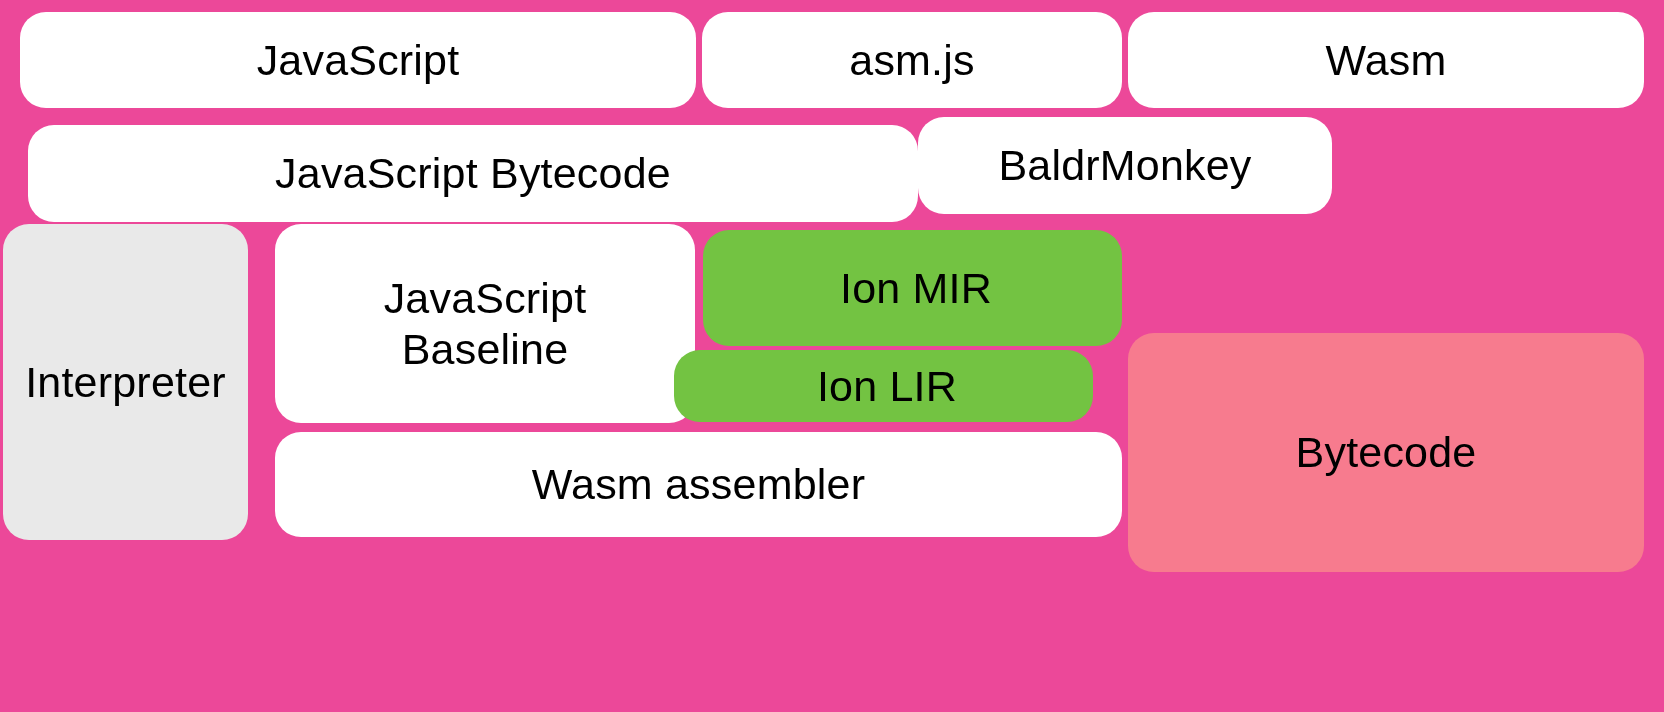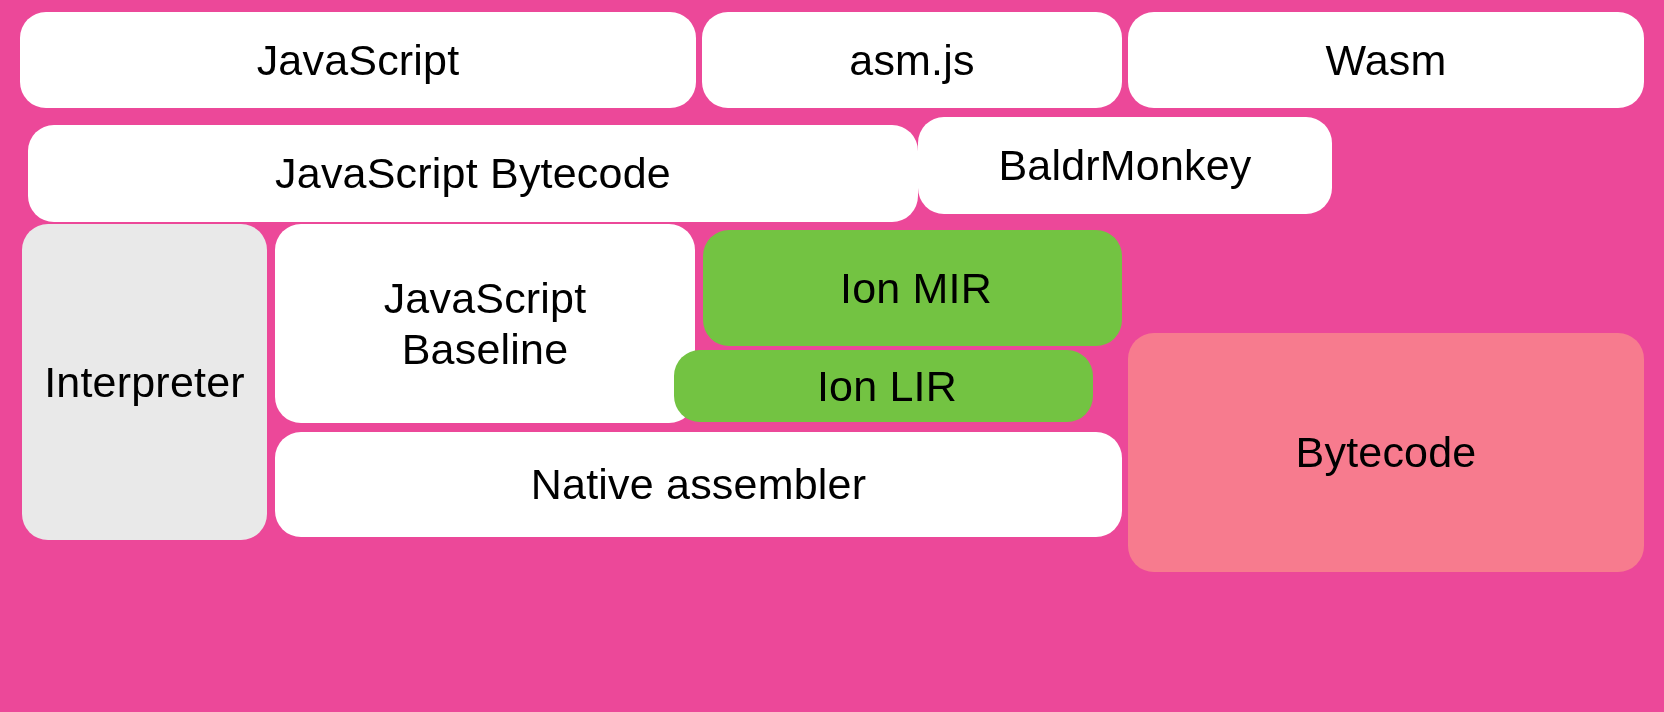--- a/index.html
+++ b/index.html
@@ -43,21 +43,21 @@
   
   #n-javascript      { left: 20px;   top: 12px;  width: 676px;  height: 96px; }
   #n-asmjs           { left: 702px;  top: 12px;  width: 420px;  height: 96px; }
   #n-wasm            { left: 1128px; top: 12px;  width: 516px;  height: 96px; }
 
   
   #n-js-bytecode     { left: 20px;   top: 125px; width: 890px;  height: 97px; margin-left: 8px; }
   #n-baldrmonkey     { left: 918px;  top: 117px; width: 414px;  height: 97px; }
 
   
-  #n-interpreter     { left: 22px;   top: 224px; width: 245px;  height: 316px; }
+  #n-interpreter     { left: 3px;   top: 224px; width: 245px;  height: 316px; }
   #n-js-baseline     { left: 275px;  top: 224px; width: 420px;  height: 199px; }
   #n-ion-mir         { left: 703px;  top: 230px; width: 419px;  height: 116px; }
   #n-ion-lir         { left: 674px;  top: 350px; width: 419px;  height: 72px;  }
   #n-macro-assembler { left: 275px;  top: 432px; width: 847px;  height: 105px; }
   #n-cranelift       { left: 1128px; top: 333px; width: 516px;  height: 239px; }
 
   
   #n-native-code     { left: 275px;  top: 546px; width: 1369px; height: 134px; }
 </style>
 </head>
@@ -77,18 +77,18 @@
 
   <div class="node fill-gray" id="n-interpreter">Interpreter</div>
 
   <div class="node fill-white" id="n-js-baseline">JavaScript
 Baseline</div>
 
   <div class="node fill-green" id="n-ion-mir">Ion MIR</div>
 
   <div class="node fill-green" id="n-ion-lir">Ion LIR</div>
 
-  <div class="node fill-white" id="n-macro-assembler">Native assembler</div>
+  <div class="node fill-white" id="n-macro-assembler">Wasm assembler</div>
 
   <div class="node fill-pink" id="n-cranelift">Bytecode</div>
 
 
 </div>
 
 </body></html>

